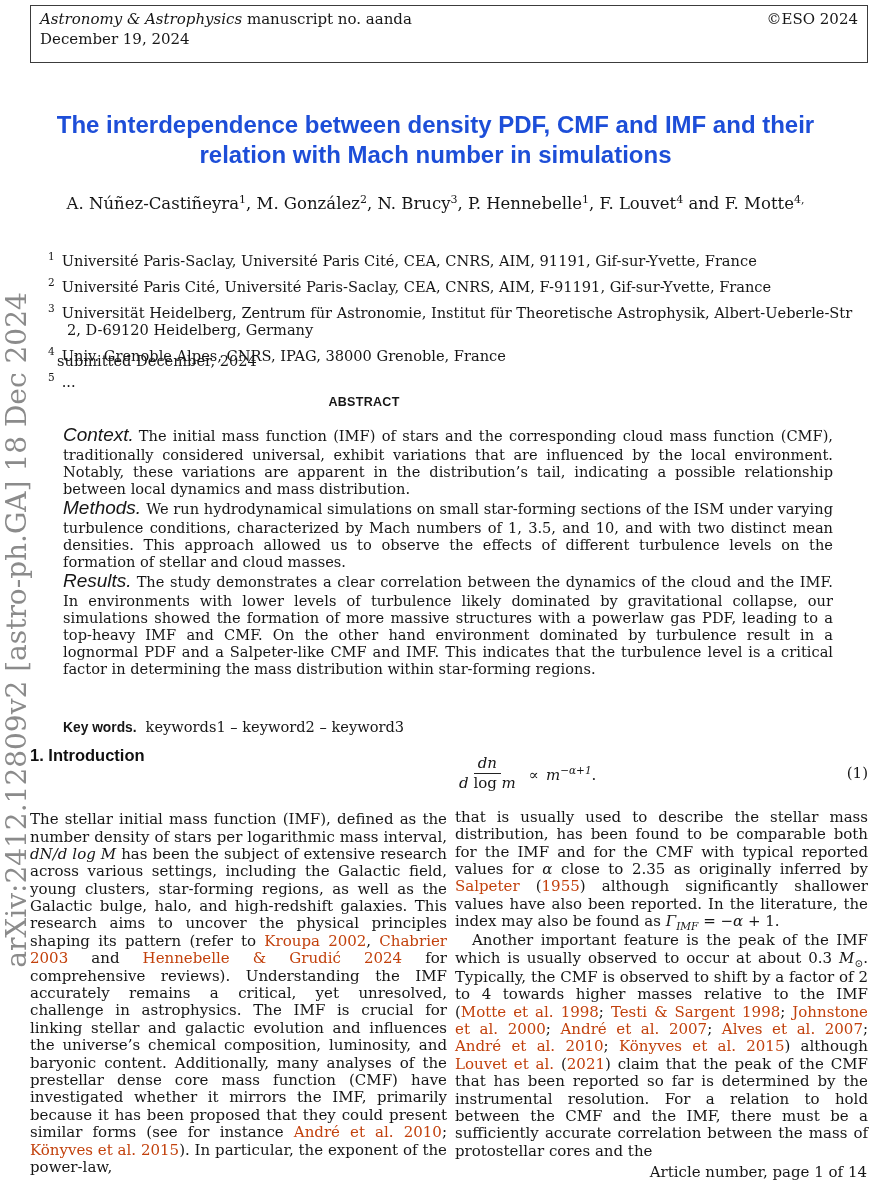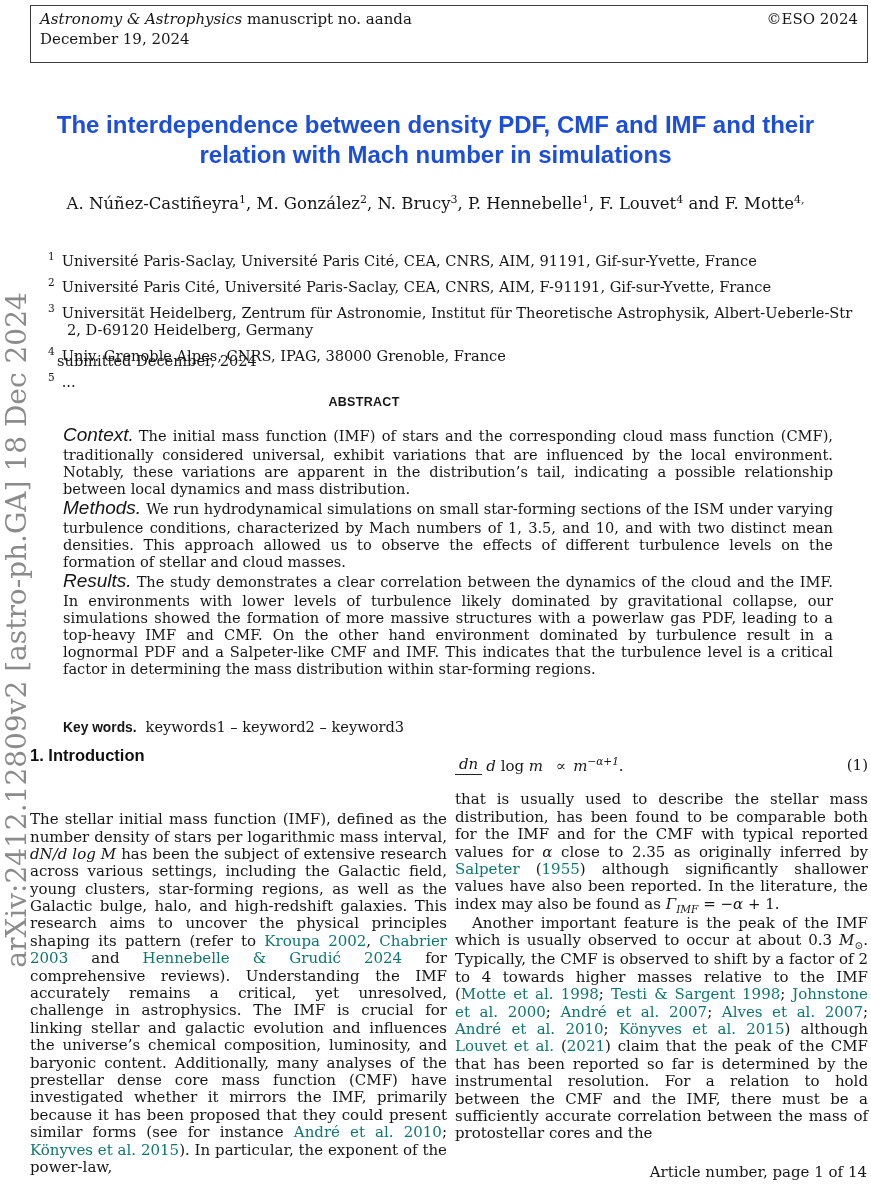--- a/index.html
+++ b/index.html
@@ -44,27 +44,27 @@
             font-size:13.8px;margin-right:9px;}
 
   .col{position:absolute;font-size:15px;line-height:1.16;}
   .col-left{left:30px;top:746px;width:417px;}
   .col-right{left:455px;top:742px;width:413px;}
   .sec-head{font-family:"Liberation Sans",sans-serif;font-weight:700;font-size:16.5px;
             margin:0;color:#101010;}
   .jp{text-align:justify;margin:0;}
   .first-par{margin-top:46px;}
   .indent{text-indent:17px;}
-  .c{color:#0f766e;}
+  .c{color:#c2410c;}
   .m{font-style:italic;}
   sub{font-size:10.5px;}
   .jp sup, .eq sup{font-size:10.5px;}
 
   .eq{display:flex;align-items:center;margin:13px 0 16px 0;}
-  .frac{display:inline-flex;flex-direction:row;align-items:flex-end;margin-right:9px;}
+  .frac{display:inline-flex;flex-direction:column;align-items:center;margin-right:9px;}
   .frac .num{padding:0 4px 1px;border-bottom:1.3px solid #222;}
   .frac .den{padding:1px 4px 0;}
   .prop{margin:0 7px 0 0;}
   .eqnum{margin-left:auto;}
 
   .footer{position:absolute;top:1163px;right:4px;font-size:15px;margin-left:12px;}
 </style>
 </head>
 <body>
 

